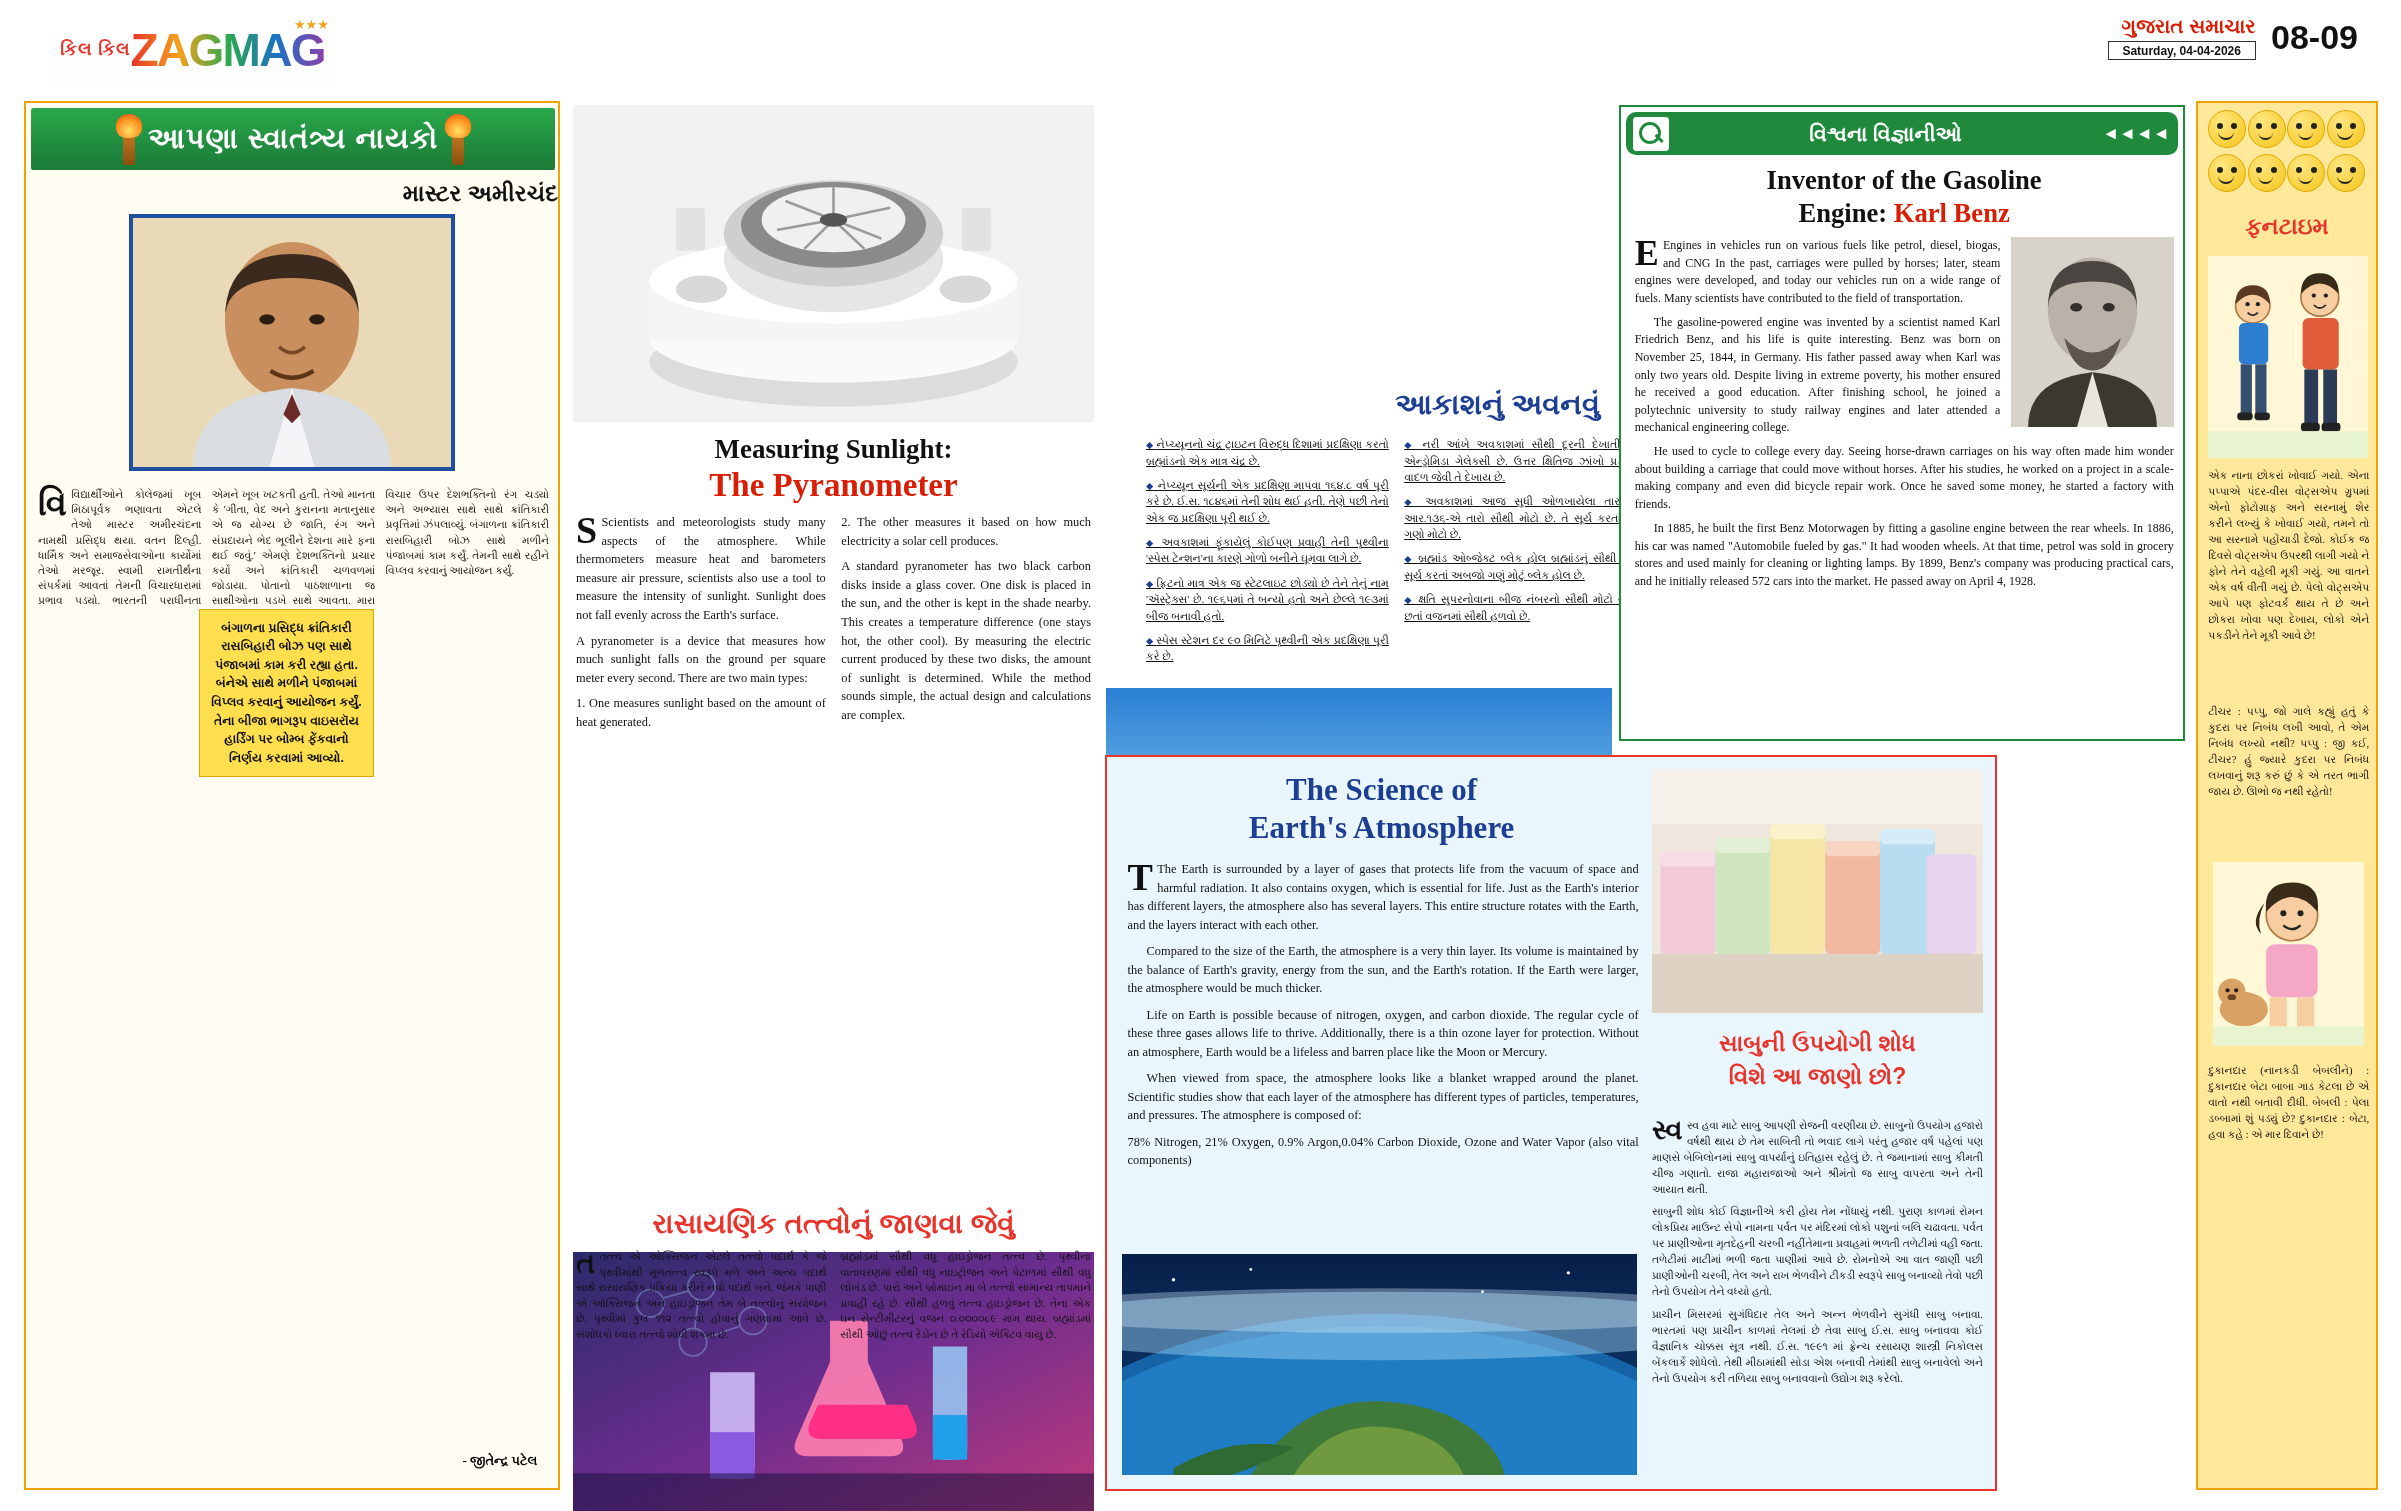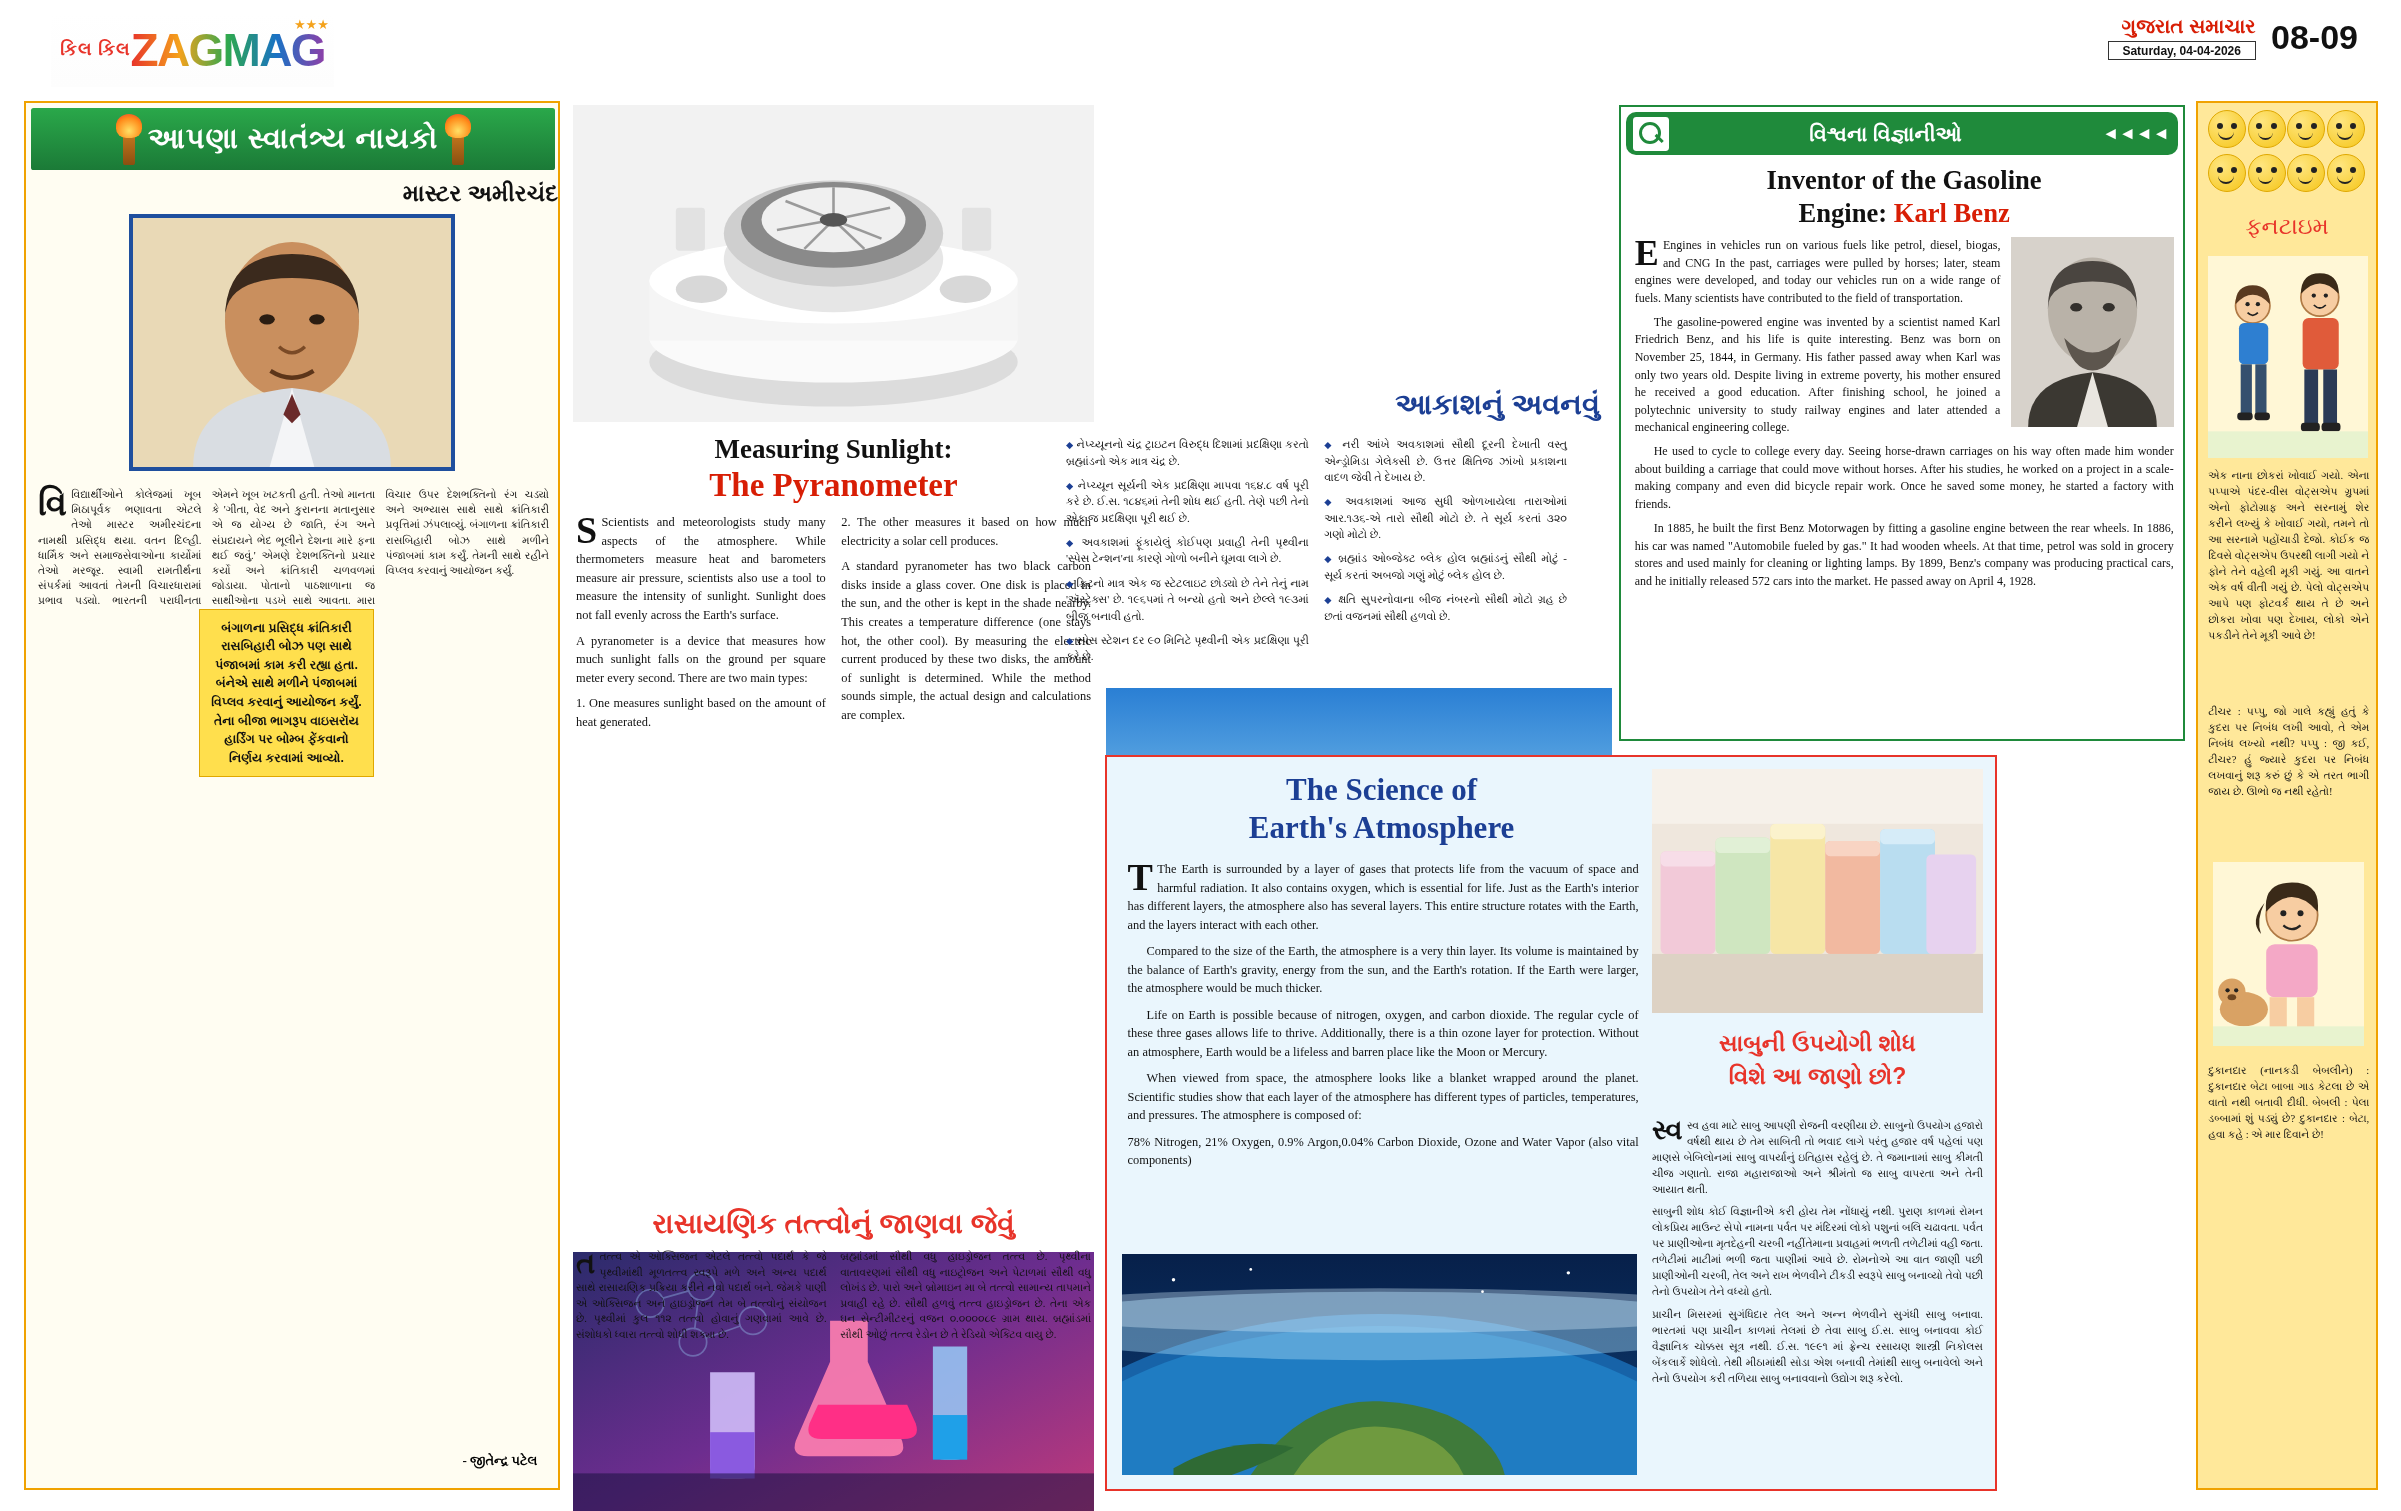--- a/index.html
+++ b/index.html
@@ -78,22 +78,22 @@
   #chem-photo { left:573px; top:935px; width:521px; height:266px; background:#ddd; }
   #chem-title { left:573px; top:1208px; width:521px; text-align:center;
                 font-family:"Liberation Sans", sans-serif; font-size:28px; font-weight:bold; color:#e8342a; }
   #chem-body { left:576px; top:1249px; width:515px; height:240px;
                column-count:2; column-gap:13.7px; font-size:10.7px; line-height:1.45; text-align:justify; color:#111; }
 
   
   #sky-photo { left:1106px; top:105px; width:506px; height:296px; background:#bfe2f7; }
   #sky-title { left:1106px; top:388px; width:506px; text-align:right; padding-right:12px;
                font-family:"Liberation Sans", sans-serif; font-size:29px; font-weight:bold; color:#1c3f94; }
-  #sky-body { left:1066px; top:436px; width:501px; height:309px;
-              column-count:2; column-gap:15.4px; font-size:11px; line-height:1.5; text-align:justify; color:#111; }
+  #sky-body { left:1146px; top:436px; width:501px; height:309px;
+              column-count:2; column-gap:15.4px; font-size:11px; line-height:1.5; text-align:justify; color:#111;text-decoration:underline; }
   .bullet { margin-bottom:7.7px; display:block; }
   .bullet:before { content:"◆ "; color:#1c3f94; font-size:9.4px; }
 
   
   #atm-box { left:1105px; top:755px; width:892px; height:736px; border:2.6px solid #e8342a; background:#eaf6fd; }
   #atm-title { position:absolute; left:8.6px; top:13.7px; width:532px; text-align:center;
                font-family:"Liberation Serif", serif; font-size:31px; font-weight:bold; color:#1c3f94; line-height:1.25; }
   #atm-body { position:absolute; left:20.6px; top:103px; width:511px; height:386px;
               font-size:12.4px; line-height:1.5; text-align:justify; color:#111; }
   #soap-photo { position:absolute; right:12px; top:12px; width:331px; height:244px; background:#ddd; }
@@ -119,21 +119,21 @@
   .benz-float { float:right; width:163px; height:190px; shape-outside:margin-box; margin:0 0 6.9px 10.3px; }
 
   
   #fun-box { left:2196px; top:101px; width:182px; height:1389px; border:2.6px solid #f0a200; background:#ffe89a; }
   .fun-emoji { position:absolute; left:6.9px; top:6.9px; width:163px; height:86px; display:flex; flex-wrap:wrap; justify-content:center; gap:1.7px; }
   .emo { width:38px; height:38px; border-radius:50%; background:radial-gradient(circle at 35% 30%, #ffe680, #f5c518); border:1.7px solid #e0a800; position:relative; }
   .emo:before{content:"";position:absolute;left:7.7px;top:12px;width:6px;height:6px;border-radius:50%;background:#222;}
   .emo:after{content:"";position:absolute;right:7.7px;top:12px;width:6px;height:6px;border-radius:50%;background:#222;}
   .emo-m{position:absolute;left:9.4px;bottom:6.9px;width:15.4px;height:7.7px;border-bottom:2.6px solid #222;border-radius:0 0 10.3px 10.3px;}
   #fun-title { position:absolute; left:0; top:110px; width:100%; text-align:center;
-               font-family:"Liberation Sans", sans-serif; font-size:23px; font-weight:normal; color:#e8342a; }
+               font-family:"Liberation Sans", sans-serif; font-size:23px; font-weight:bold; color:#e8342a; }
   #fun-cartoon1 { position:absolute; left:10.3px; top:153px; width:160px; height:202px; background:#fff3c4; border-radius:5.1px; }
   #fun-text1 { position:absolute; left:10.3px; top:364px; width:161px; font-size:10.7px; line-height:1.5; text-align:justify; color:#111; }
   #fun-text2 { position:absolute; left:10.3px; top:600px; width:161px; font-size:10.7px; line-height:1.5; text-align:justify; color:#111; }
   #fun-cartoon2 { position:absolute; left:15.4px; top:759px; width:151px; height:184px; background:#fff3c4; border-radius:5.1px; }
   #fun-text3 { position:absolute; left:10.3px; top:959px; width:161px; font-size:10.7px; line-height:1.5; text-align:justify; color:#111; }
 </style>
 </head>
 <body>
 
 <div class="page">

